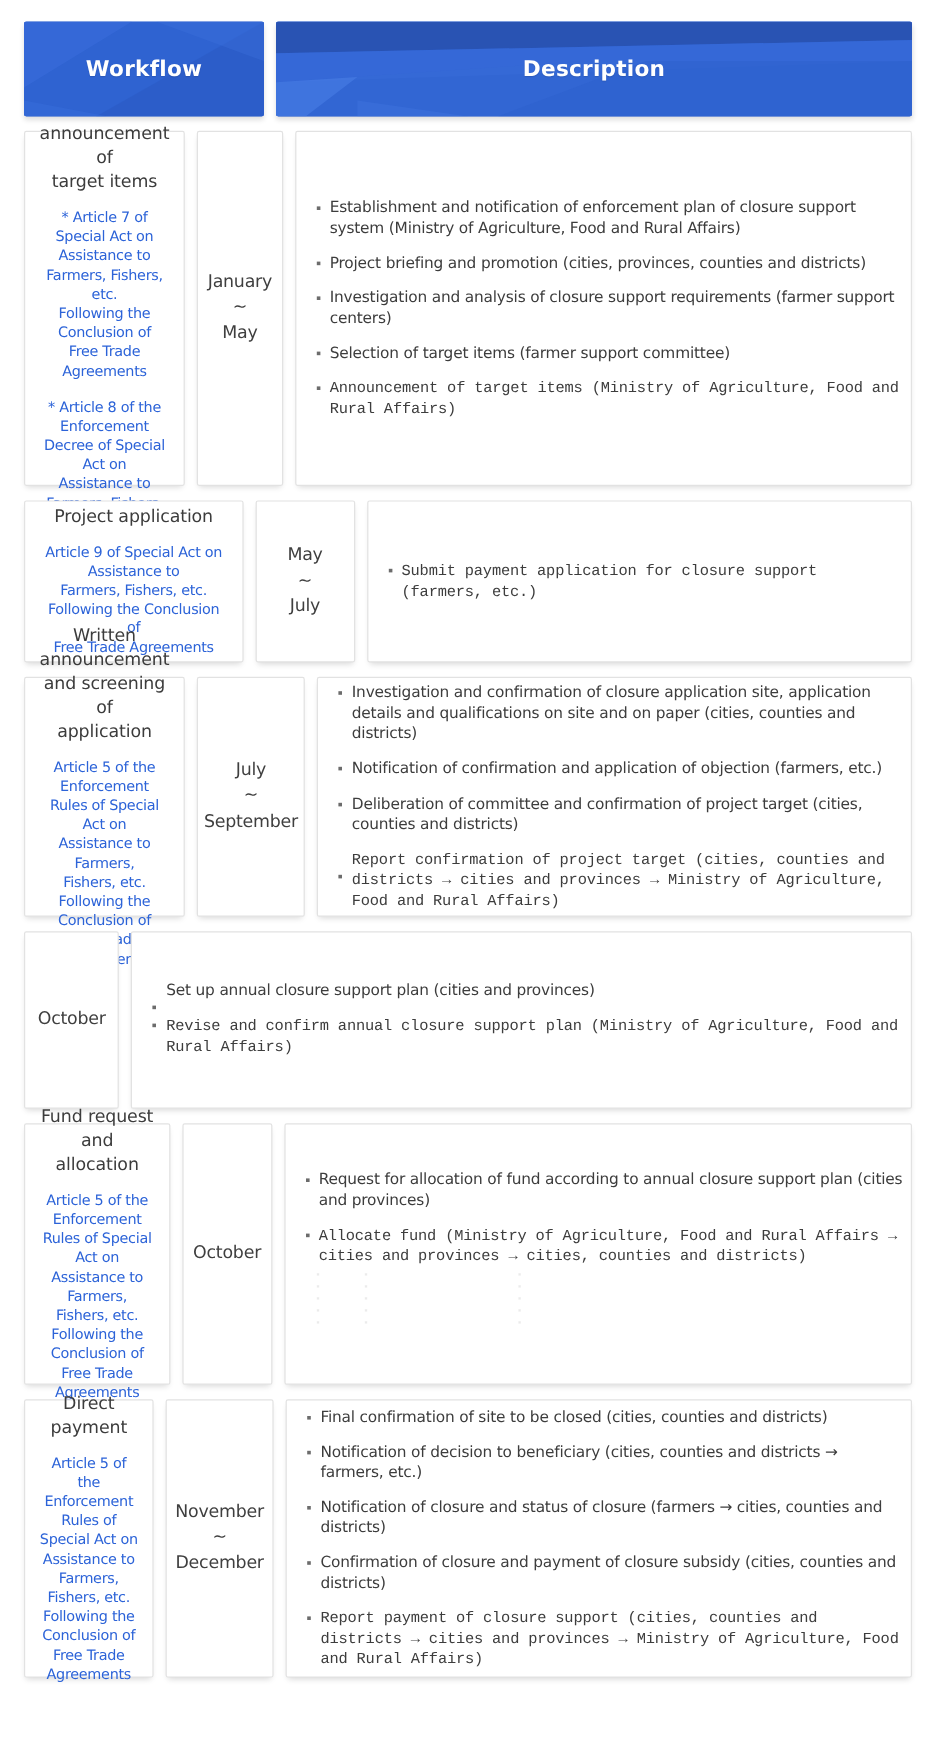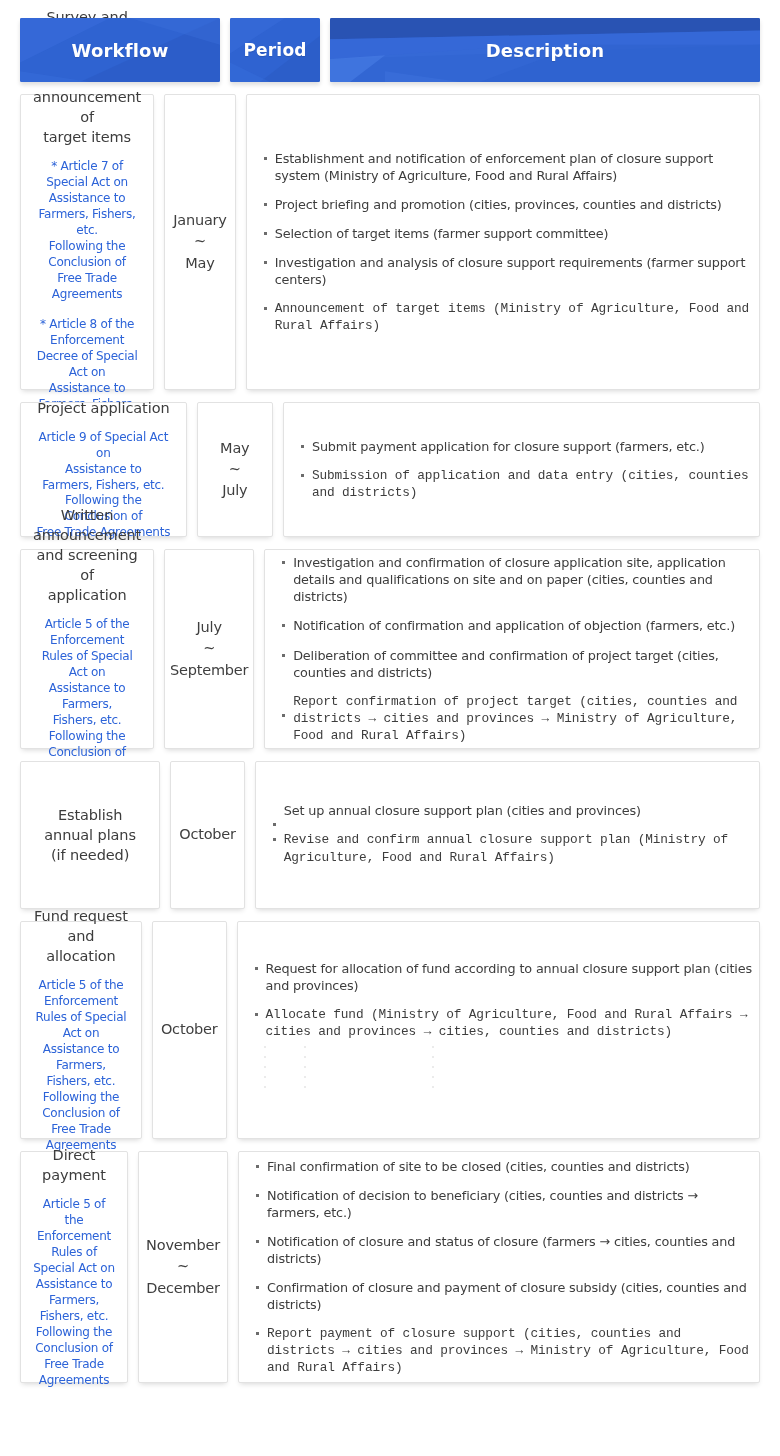--- a/index.html
+++ b/index.html
@@ -12,21 +12,21 @@
     font-family: "DejaVu Sans", "Liberation Sans", sans-serif;
     color: #414141;
     overflow: hidden;
   }
   .sheet { position: relative; width: 780px; height: 1456px; padding: 0; }
 
   
   .thead { display: flex; padding: 18px 20px 0 20px; gap: 10px; }
   .th {
     position: relative;
-    height: 64px;
+    height: 79px;
     border-radius: 2px;
     overflow: hidden;
     display: flex; align-items: center; justify-content: center;
     box-shadow: 0 3px 4px rgba(0,0,0,0.13);
     background: #2f63d1;
   }
   .th-workflow { width: 200px; }
   .th-period   { width: 90px; }
   .th-desc     { flex: 1 1 auto; }
 
@@ -133,31 +133,20 @@
           <rect width="200" height="72" fill="#2f63d1"></rect>
           <polygon points="0,0 90,0 0,50" fill="#3a6edc" opacity="0.55"></polygon>
           <polygon points="200,0 200,72 60,72" fill="#2a59c2" opacity="0.55"></polygon>
           <polygon points="110,0 200,0 200,30" fill="#3b70dd" opacity="0.4"></polygon>
           <polygon points="0,60 70,72 0,72" fill="#3d73e0" opacity="0.35"></polygon>
         </svg>
       </div>
       <span class="th-label">Workflow</span>
     </div>
 
-    <div class="th th-period">
-      <div class="facets">
-        <svg viewBox="0 0 90 72" preserveAspectRatio="none">
-          <rect width="90" height="72" fill="#2f63d1"></rect>
-          <polygon points="0,0 55,0 0,40" fill="#3a6edc" opacity="0.5"></polygon>
-          <polygon points="90,20 90,72 30,72" fill="#2a59c2" opacity="0.5"></polygon>
-          <polygon points="0,50 40,72 0,72" fill="#3d73e0" opacity="0.3"></polygon>
-        </svg>
-      </div>
-      <span class="th-label">Period</span>
-    </div>
 
     <div class="th th-desc">
       <div class="facets">
         <svg viewBox="0 0 430 72" preserveAspectRatio="none">
           <rect width="430" height="72" fill="#2f63d1"></rect>
           <polygon points="0,0 430,0 430,14 0,24" fill="#2850ae" opacity="0.85"></polygon>
           <polygon points="0,24 430,14 430,30 0,46" fill="#3a6edc" opacity="0.55"></polygon>
           <polygon points="0,46 210,30 430,30 430,72 0,72" fill="#3569d6" opacity="0.5"></polygon>
           <polygon points="0,46 55,42 20,72 0,72" fill="#4a80e8" opacity="0.55"></polygon>
           <polygon points="250,30 430,30 430,72 150,72" fill="#2d5fcd" opacity="0.45"></polygon>
@@ -190,22 +179,22 @@
       </div>
       <div class="cell c-period">
         <div class="period-txt">January
 ~
 May</div>
       </div>
       <div class="cell c-desc">
         <ul class="bullets">
           <li>Establishment and notification of enforcement plan of closure support system (Ministry of Agriculture, Food and Rural Affairs)</li>
           <li>Project briefing and promotion (cities, provinces, counties and districts)</li>
+          <li>Investigation and analysis of closure support requirements (farmer support centers)</li>
           <li>Selection of target items (farmer support committee)</li>
-          <li>Investigation and analysis of closure support requirements (farmer support centers)</li>
           <li>Announcement of target items (Ministry of Agriculture, Food and Rural Affairs)</li>
         </ul>
       </div>
     </div>
 
     <div class="row" style="height:135px">
       <div class="cell c-workflow">
         <div class="wf-title">Project application</div>
         <div class="wf-law">Article 9 of Special Act on
 Assistance to
@@ -214,21 +203,20 @@
 Free Trade Agreements</div>
       </div>
       <div class="cell c-period">
         <div class="period-txt">May
 ~
 July</div>
       </div>
       <div class="cell c-desc">
         <ul class="bullets">
           <li>Submit payment application for closure support (farmers, etc.)</li>
-          <li>Submission of application and data entry (cities, counties and districts)</li>
         </ul>
       </div>
     </div>
 
     <div class="row" style="height:200px">
       <div class="cell c-workflow">
         <div class="wf-title">Written announcement
 and screening of
 application</div>
         <div class="wf-law">Article 5 of the Enforcement
@@ -247,24 +235,20 @@
         <ul class="bullets">
           <li>Investigation and confirmation of closure application site, application details and qualifications on site and on paper (cities, counties and districts)</li>
           <li>Notification of confirmation and application of objection (farmers, etc.)</li>
           <li>Deliberation of committee and confirmation of project target (cities, counties and districts)</li>
           <li class="marker-low">Report confirmation of project target (cities, counties and districts → cities and provinces → Ministry of Agriculture, Food and Rural Affairs)</li>
         </ul>
       </div>
     </div>
 
     <div class="row" style="height:148px">
-      <div class="cell c-workflow">
-        <div class="wf-title">Establish annual plans
-(if needed)</div>
-      </div>
       <div class="cell c-period">
         <div class="period-txt">October</div>
       </div>
       <div class="cell c-desc">
         <ul class="bullets">
           <li class="marker-low marker-gap">Set up annual closure support plan (cities and provinces)</li>
           <li>Revise and confirm annual closure support plan (Ministry of Agriculture, Food and Rural Affairs)</li>
         </ul>
       </div>
     </div>

